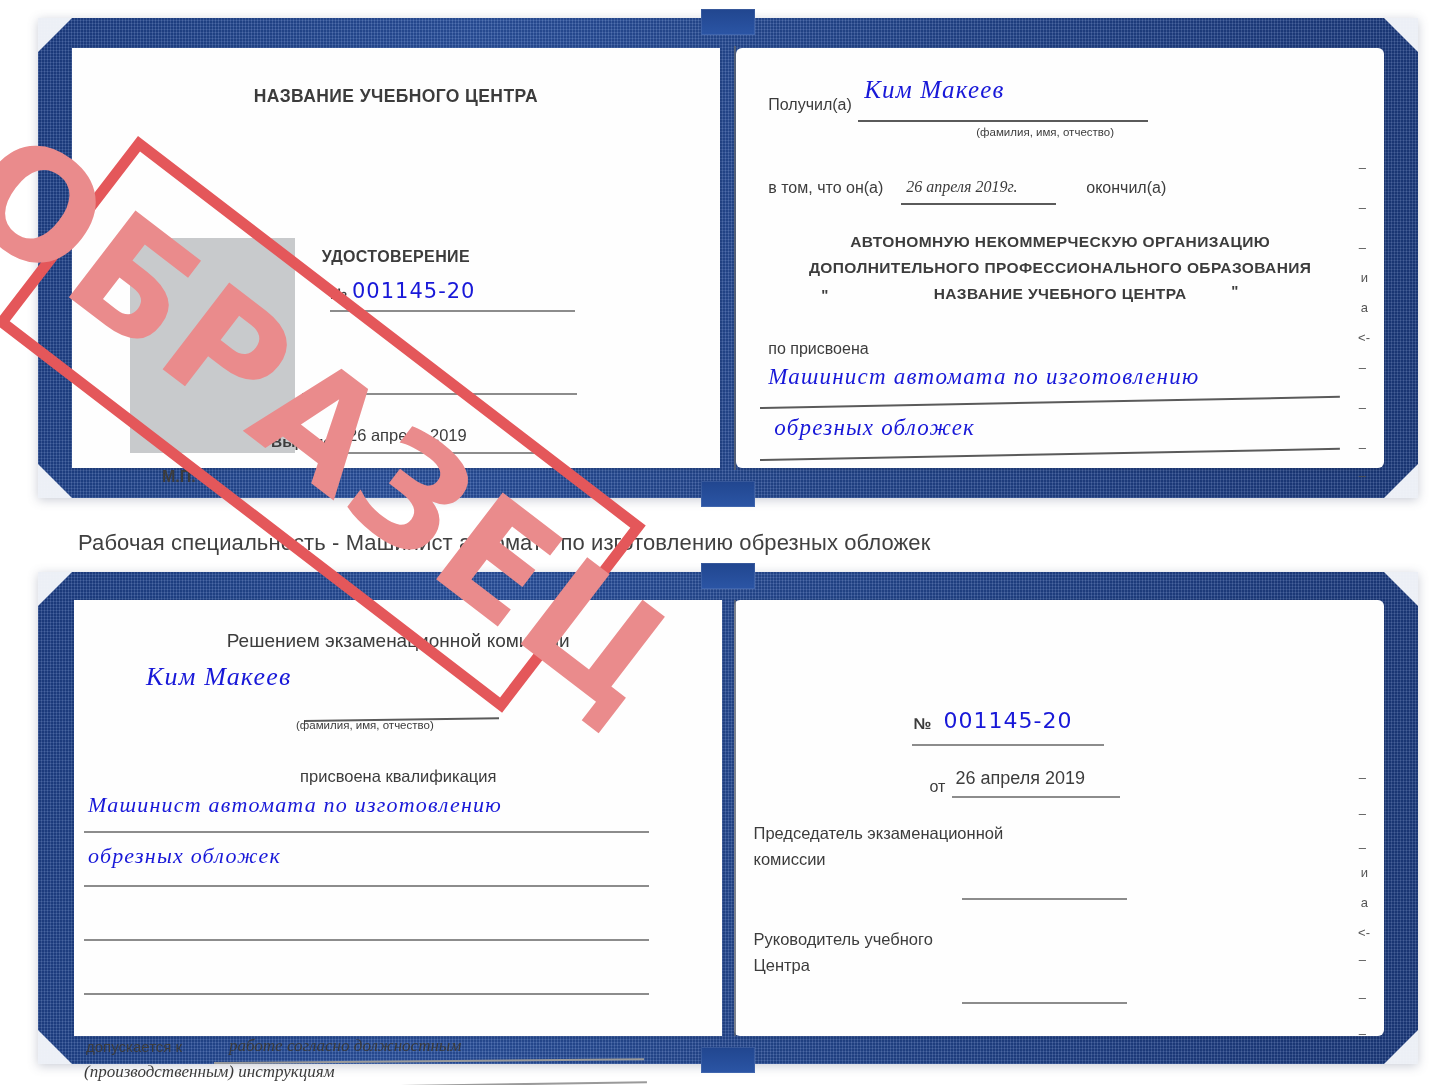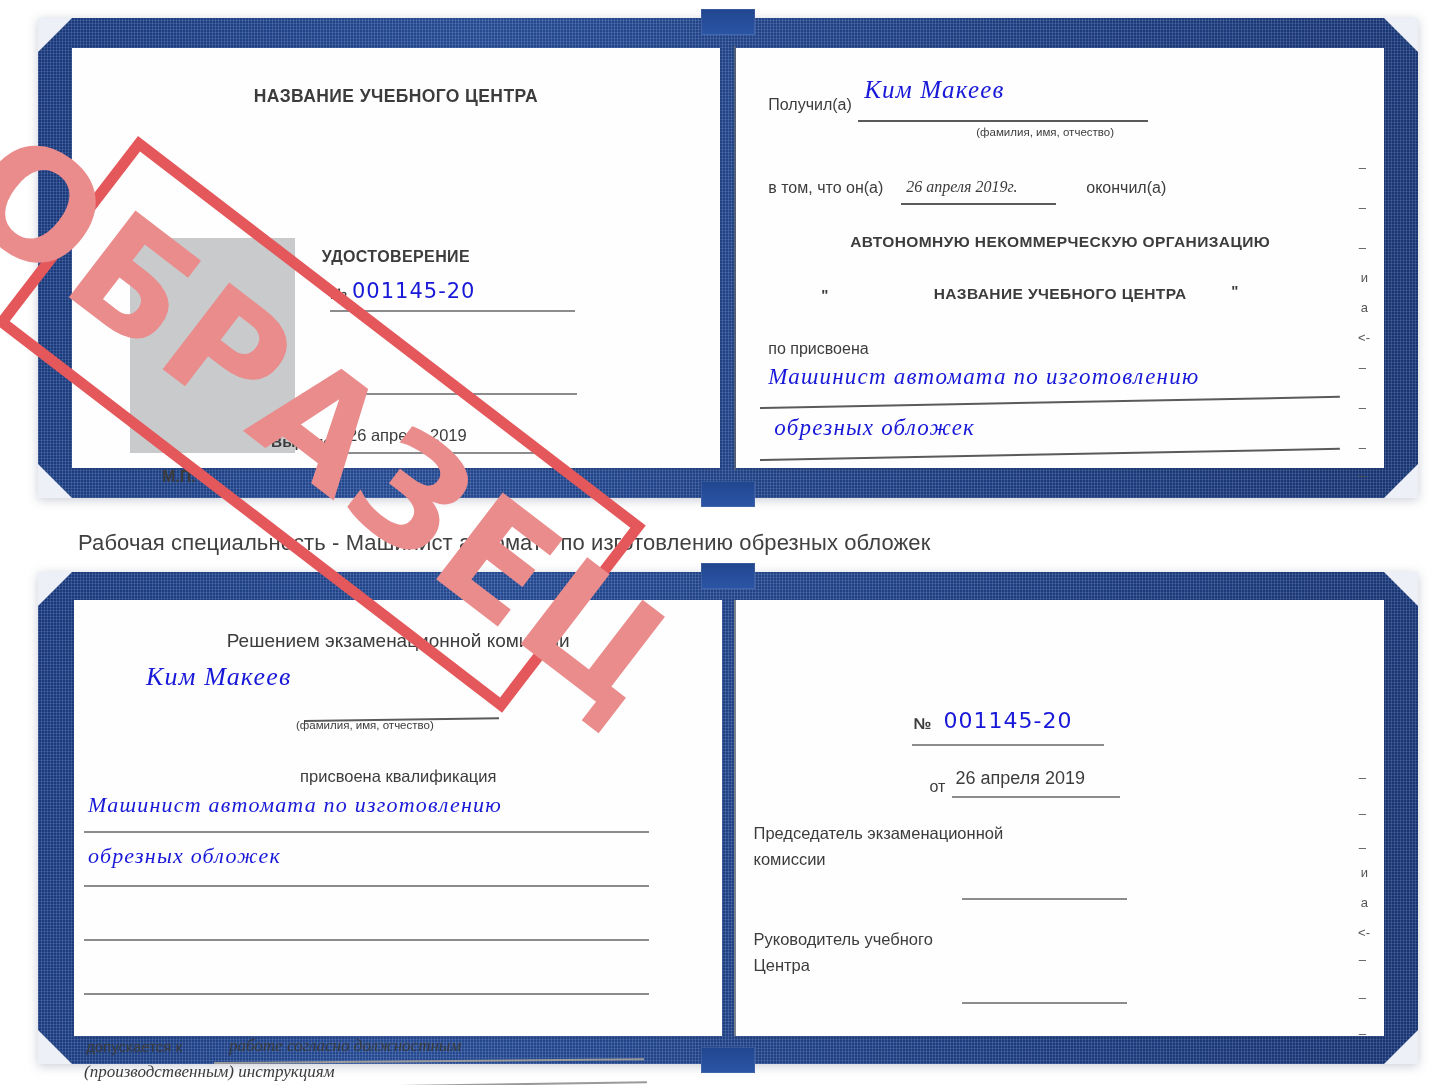--- a/index.html
+++ b/index.html
@@ -52,21 +52,21 @@
   .spine-tab.top    { top: -9px; }
   .spine-tab.bottom { bottom: -9px; }
 
   
   .page-sheet {
     position: absolute;
     background: #fefefe;
     box-shadow: 0 1px 4px rgba(30,40,70,.22);
   }
   .sheet-left  { left: 34px; top: 30px; bottom: 30px; right: 50.6%; }
-  .sheet-right { left: 50.6%; top: 30px; bottom: 30px; right: 34px; }
+  .sheet-right { left: 50.6%; top: 30px; bottom: 30px; right: 34px; border-radius: 6px; }
   .book-bottom .sheet-left  { left: 36px; top: 28px; bottom: 28px; right: 50.4%; }
   .book-bottom .sheet-right { left: 50.4%; top: 28px; bottom: 28px; right: 34px; }
 
   .gutter {
     position: absolute; top: 28px; bottom: 28px; left: 50.4%;
     width: 2px; background: #5c6472; opacity:.8;
   }
 
   
   .t { position: absolute; color: #3c3c3c; white-space: nowrap; }
@@ -178,20 +178,21 @@
       <div class="hw-cursive" style="position:absolute; left:128px; top:28px; font-size:25px; font-style:italic; font-weight:500;">Ким Макеев</div>
       <div class="rule dark" style="left:122px; top:72px; width:290px;"></div>
       <div class="t" style="left:240px; top:78px; font-size:11.5px;">(фамилия, имя, отчество)</div>
 
       <div class="t" style="left:32px; top:131px; font-size:16px;">в том, что он(а)</div>
       <div class="ital" style="position:absolute; left:170px; top:130px; font-size:16px;">26 апреля 2019г.</div>
       <div class="rule dark" style="left:165px; top:155px; width:155px;"></div>
       <div class="t" style="left:350px; top:131px; font-size:16px;">окончил(а)</div>
 
       <div class="t caps" style="left:50%; transform:translateX(-50%); top:185px; font-size:15.5px; font-weight:bold;">АВТОНОМНУЮ НЕКОММЕРЧЕСКУЮ ОРГАНИЗАЦИЮ</div>
+      <div class="t caps" style="left:50%; transform:translateX(-50%); top:211px; font-size:15.5px; font-weight:bold;">ДОПОЛНИТЕЛЬНОГО ПРОФЕССИОНАЛЬНОГО ОБРАЗОВАНИЯ</div>
       <div class="t" style="left:85px; top:238px; font-size:15px; font-weight:bold;">"</div>
       <div class="t caps" style="left:50%; transform:translateX(-50%); top:237px; font-size:15.5px; font-weight:bold;">НАЗВАНИЕ УЧЕБНОГО ЦЕНТРА</div>
       <div class="t" style="left:495px; top:234px; font-size:15px; font-weight:bold;">"</div>
 
       <div class="t" style="left:32px; top:292px; font-size:16px;">по присвоена</div>
 
       <div class="hw-cursive" style="position:absolute; left:32px; top:316px; font-size:23px; font-style:italic;">Машинист автомата по изготовлению</div>
       <div class="rule dark" style="left:24px; top:359px; width:580px; transform:rotate(-1.1deg); transform-origin:left center;"></div>
 
       <div class="hw-cursive" style="position:absolute; left:38px; top:367px; font-size:23px; font-style:italic;">обрезных обложек</div>

